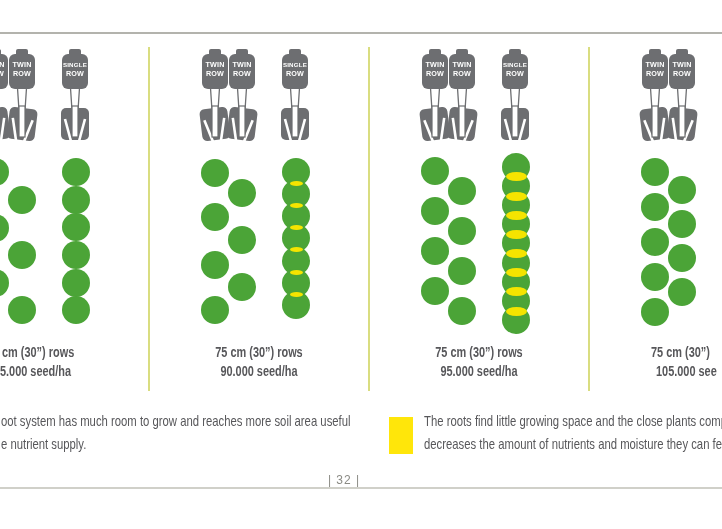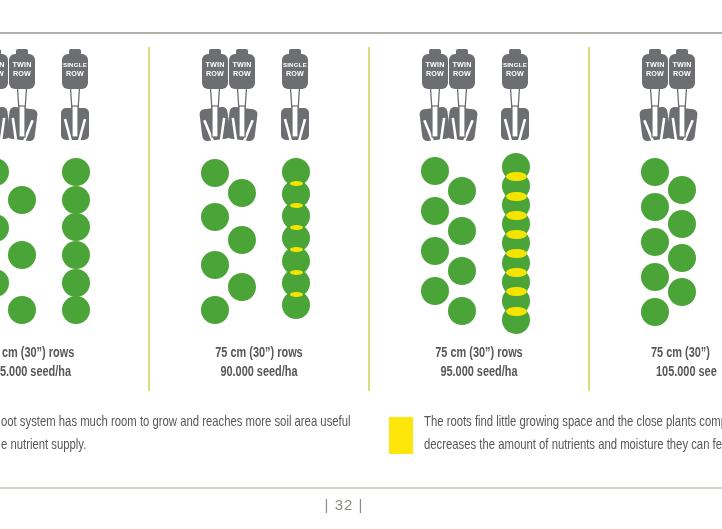--- a/index.html
+++ b/index.html
@@ -24,22 +24,22 @@
     position:absolute;font-weight:bold;font-size:14px;color:#57575a;
     white-space:nowrap;transform:scaleX(0.78);transform-origin:0 0;
   }
   .caption.center{transform-origin:50% 0;}
   .legend-line{
     position:absolute;font-size:14.5px;color:#57575a;white-space:nowrap;
     transform:scaleX(0.78);transform-origin:0 0;
   }
   .legend-swatch{position:absolute;background:#ffe60a;}
   .footer-num{
-    position:absolute;top:496px;left:294px;width:100px;text-align:center;
-    font-size:15px;color:#8b8b85;letter-spacing:1px;
+    position:absolute;top:473px;left:294px;width:100px;text-align:center;
+    font-size:12px;color:#8b8b85;letter-spacing:1px;
   }
 </style>
 </head>
 <body>
 
 <div class="stage">
   <div class="rule top" id="top-rule" style="top: 32px;"></div>
   <div id="panels">
       <div class="panel" style="left: -71px;">
         <div class="seed" style="left: 52px; top: 158px; background: rgb(75, 164, 55);"></div>

